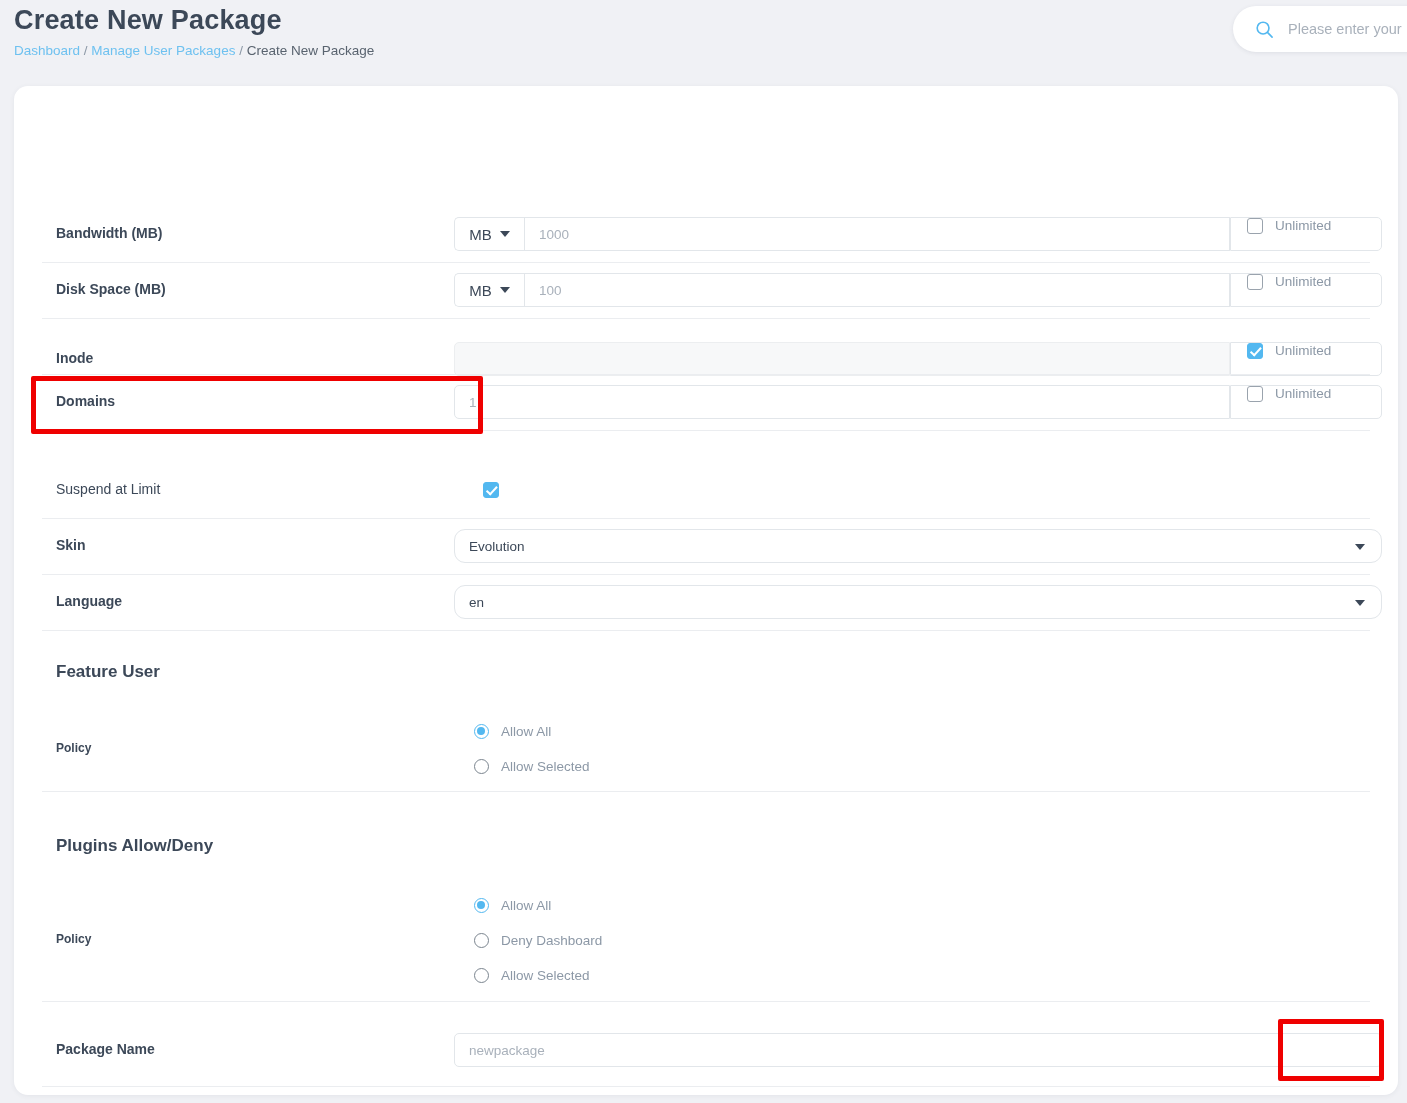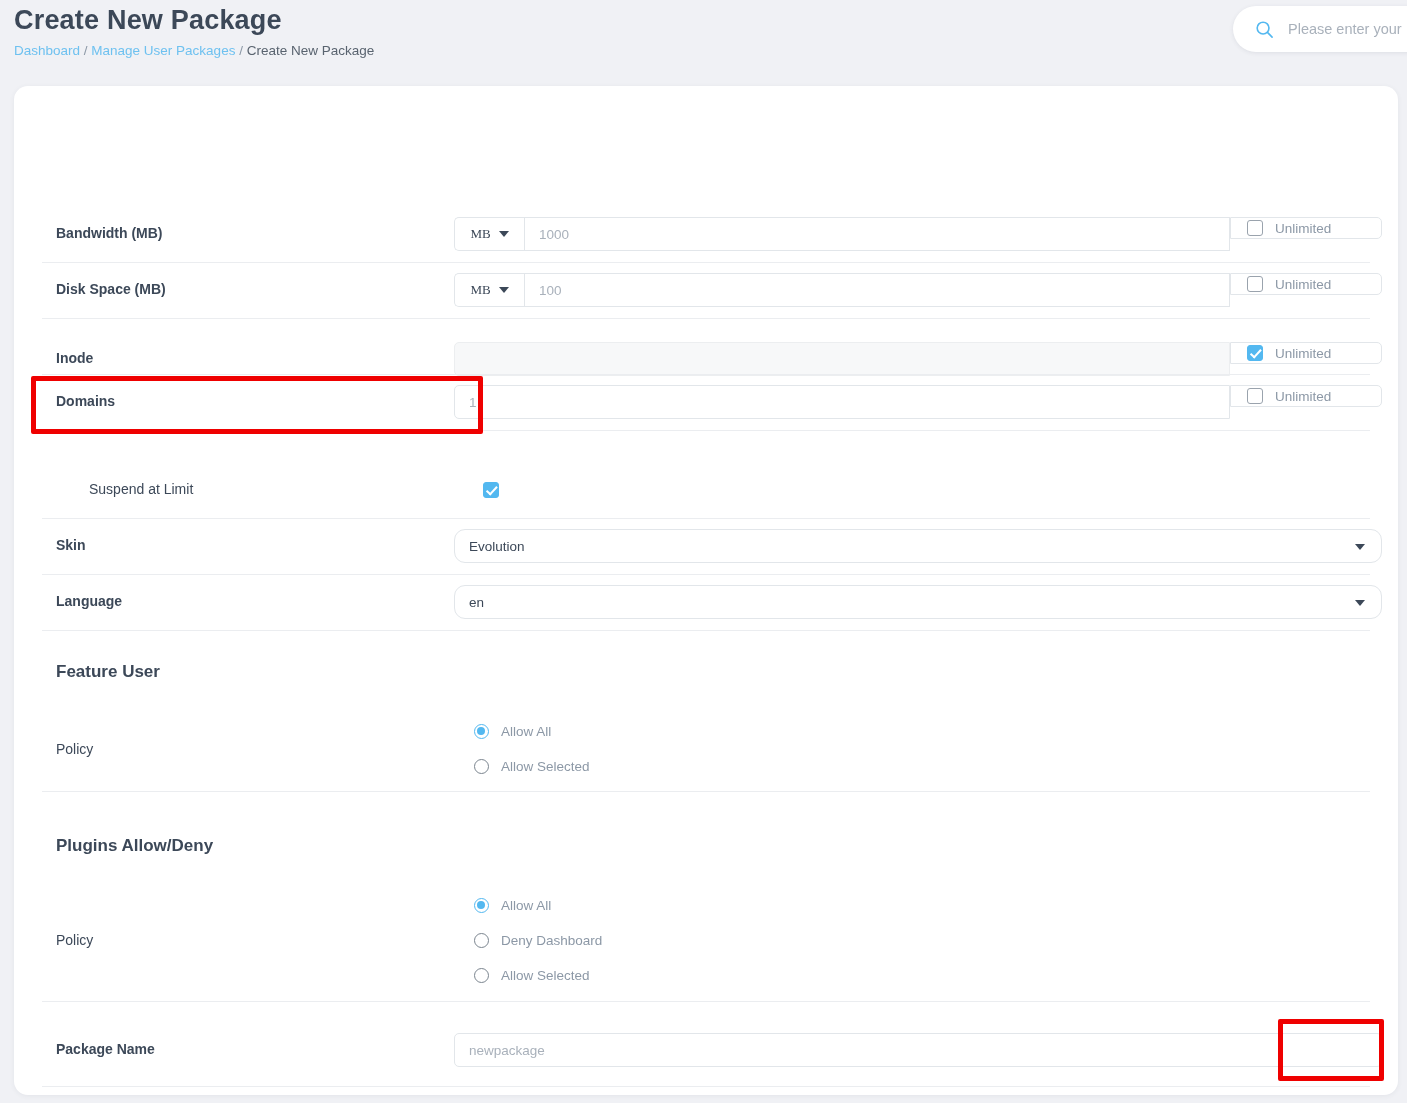--- a/index.html
+++ b/index.html
@@ -134,23 +134,22 @@
     width: 70px;
     height: 34px;
     border: 1px solid #e2e6ea;
     border-right: none;
     border-radius: 5px 0 0 5px;
     background: #ffffff;
     display: flex;
     align-items: center;
     justify-content: center;
     gap: 8px;
-    font-size: 13px;
-    color: #3c4858;
-    font-family: Liberation Serif, serif;
+    font-size: 15px;
+    color: #3c4858;
   }
   .caret {
     width: 0; height: 0;
     border-left: 5px solid transparent;
     border-right: 5px solid transparent;
     border-top: 6px solid #3c4858;
     display: block;
   }
 
   .limit-input {
@@ -179,26 +178,25 @@
   .limit-input.disabled {
     background: #f7f8f9;
     border-color: #eceef0;
   }
 
   .unlimited-cell {
     position: absolute;
     left: 1188px;
     top: 0;
     width: 152px;
-    height: 22px;
+    height: 34px;
     border: 1px solid #e2e6ea;
     border-radius: 0 5px 5px 0;
     background: #ffffff;
     display: flex;
-    align-items: center;
     padding-left: 16px;
     gap: 12px;
   }
   .unlimited-label {
     font-size: 13.5px;
     color: #8c98a6;
   }
 
   
   .cb {
@@ -218,21 +216,21 @@
     position: absolute;
     left: 4.6px; top: 1.4px;
     width: 4px; height: 8.5px;
     border: solid #ffffff;
     border-width: 0 2px 2px 0;
     transform: rotate(43deg);
   }
 
   
   .suspend-row { height: 34px; }
-  .suspend-row .row-label { position: absolute; left: 14px; top: 8px; font-weight: 400; margin-left: 33px; }
+  .suspend-row .row-label { position: absolute; left: 14px; top: 8px; font-weight: 400; }
   .suspend-cb { position: absolute; left: 441px; top: 9px; }
 
   .highlight-box {
     position: absolute;
     border: 5px solid #ef0000;
     border-radius: 2px;
     pointer-events: none;
   }
 
   
@@ -270,22 +268,22 @@
     font-size: 17px;
     font-weight: 700;
     color: #3c4858;
     white-space: nowrap;
   }
 
   
   .policy-label {
     position: absolute;
     left: 14px;
-    font-size: 14px;
-    font-weight: 400;
+    font-size: 12px;
+    font-weight: 700;
     color: #3c4858;
   }
   .radio-item {
     position: absolute;
     left: 432px;
     display: flex;
     align-items: center;
     gap: 12px;
     height: 18px;
   }

